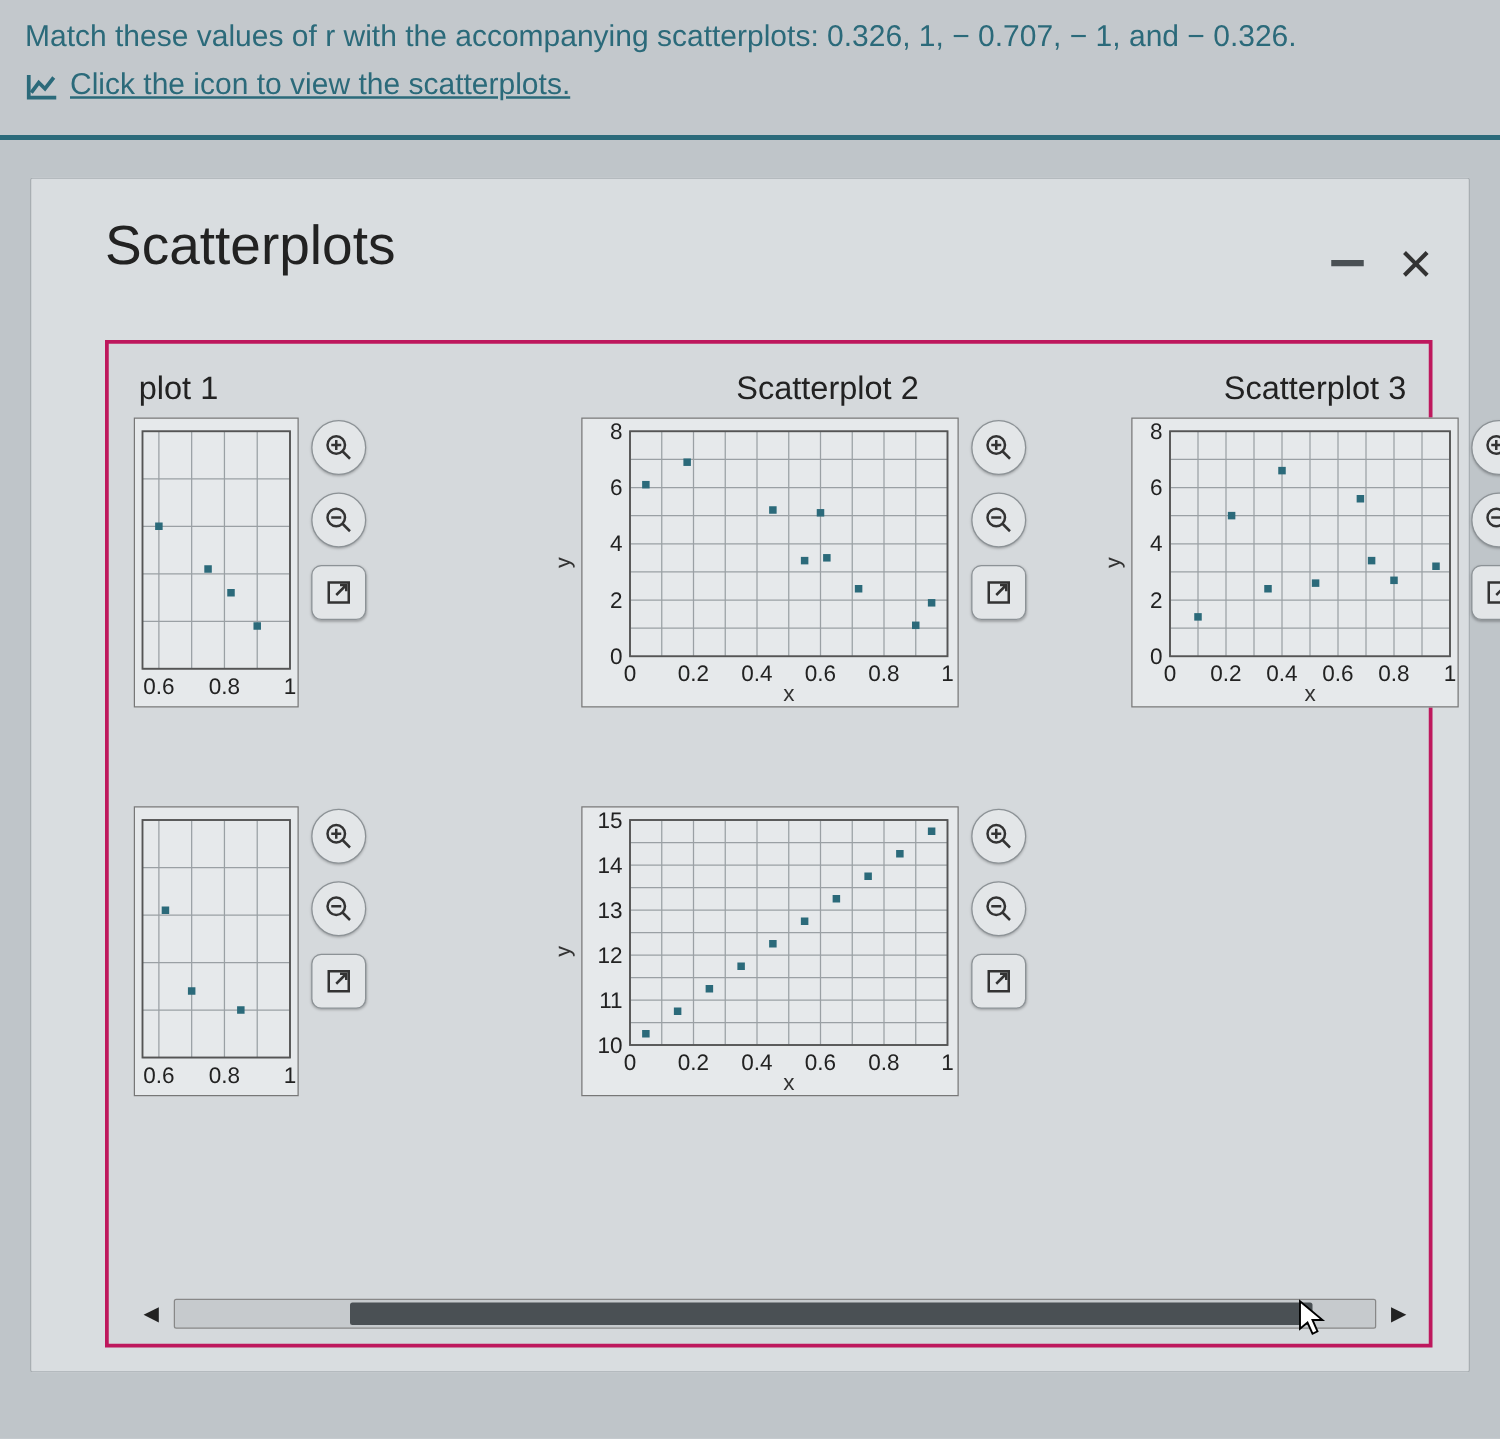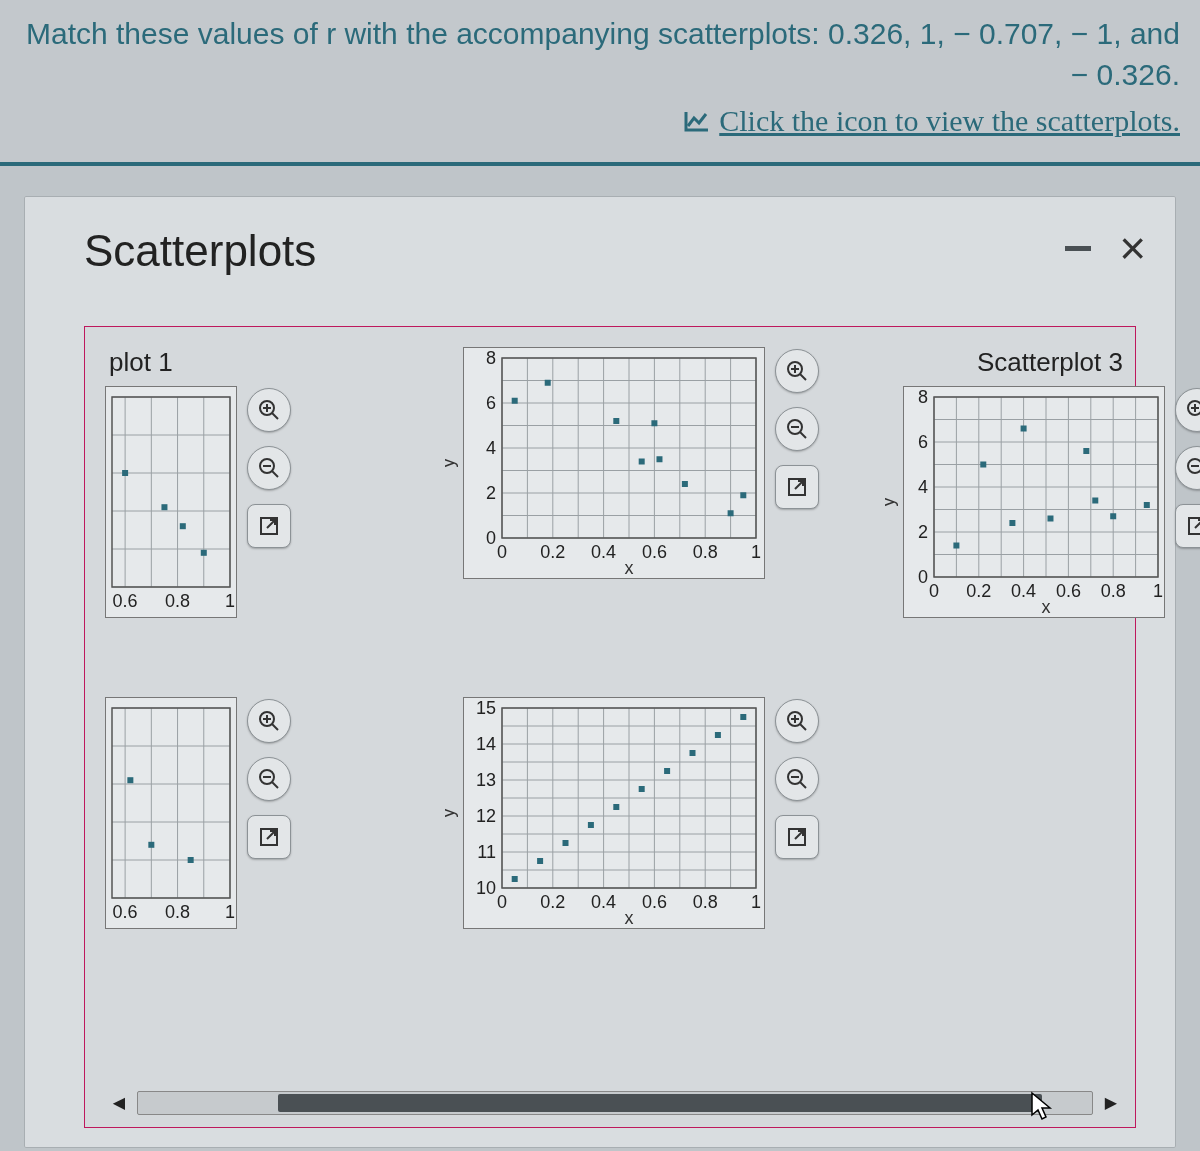--- a/index.html
+++ b/index.html
@@ -6,25 +6,24 @@
     margin: 0;
     font-family: Arial, sans-serif;
     background: #bfc5c9;
     width: 1200px;
     height: 1151px;
     overflow: hidden;
   }
   .question-bar {
     background: #c3c8cc;
     padding: 14px 20px 18px 20px;
-    font-size: 30px;
+    font-size: 24px;
     color: #2b6a7a;
     line-height: 1.35;
     border-bottom: 4px solid #2b6a7a;
-    text-align: right;
   }
   .icon-link {
     display: inline-flex;
     align-items: center;
     gap: 8px;
     color: #2b6a7a;
     text-decoration: underline;
   }
   .icon-link svg { flex: none; }
   .modal-area {
@@ -35,39 +34,39 @@
     margin: 0 24px;
     background: #d9dde0;
     border-radius: 2px;
     box-shadow: inset 0 0 0 1px #a8aeb2;
     padding: 0 0 20px 0;
     position: relative;
   }
   .modal-titlebar {
     display: flex;
     justify-content: space-between;
-    align-items: center;
+    align-items: flex-end;
     padding: 30px 30px 10px 60px;
   }
   .modal-title {
     font-size: 44px;
     color: #222;
   }
   .win-controls {
     display: flex;
     gap: 28px;
     align-items: center;
     margin-top: -4px;
   }
   .win-min { width: 26px; height: 5px; background:#4a5054; }
   .win-close { font-size: 46px; color:#333; line-height: 0.5; font-weight: 300; }
   .plots-panel {
-    margin: 40px 40px 0 60px;
+    margin: 40px 30px 0 60px;
     background: #d5d9dc;
-    border: 1px solid #be185d;
+    border: 3px solid #be185d;
     padding: 20px 10px 10px 20px;
     position: relative;
     height: 770px;
   }
   .plots-grid {
     display: grid;
     grid-template-columns: 330px 430px 330px;
     grid-template-rows: 350px 350px;
     column-gap: 10px;
   }
@@ -120,21 +119,21 @@
   .cursor {
     position:absolute;
     pointer-events:none;
   }
 </style>
 </head>
 <body>
 
 <div class="question-bar">
   <div>Match these values of r with the accompanying scatterplots: 0.326, 1, − 0.707, − 1, and − 0.326.</div>
-  <div style="margin-top:6px;font-family:Liberation Serif, serif;">
+  <div style="margin-top:6px;">
     <span class="icon-link">
       <svg width="28" height="24" viewBox="0 0 28 24">
         <rect x="0" y="0" width="28" height="24" fill="none"></rect>
         <path d="M3 3 V21 H25" stroke="#2b6a7a" stroke-width="3" fill="none"></path>
         <polyline points="5,17 11,9 16,14 23,5" stroke="#2b6a7a" stroke-width="3" fill="none"></polyline>
       </svg>
       <span>Click the icon to view the scatterplots.</span>
     </span>
   </div>
 </div>
@@ -196,20 +195,21 @@
                   <svg width="20" height="20">
                     <rect x="2" y="2" width="16" height="16" fill="none" stroke="#333" stroke-width="2"></rect>
                     <path d="M8 12 L16 4 M11 4 H16 V9" stroke="#333" stroke-width="2" fill="none"></path>
                   </svg>
                 </div>
             </div>
           </div>
         </div>
 
         <div class="plot-cell">
+          <div class="plot-title">Scatterplot 2</div>
           <div class="chart-wrap">
             <div style="display:flex; align-items:center;">
               <svg width="18" height="230">
                   <text class="axis-label" x="9" y="115" text-anchor="middle" transform="rotate(-90 9 115)">y</text>
                 </svg>
               <svg class="chart-svg" width="300" height="230" id="svg-plot2">
                   <line x1="38" y1="10" x2="38" y2="190" class="grid-line"></line>
                   <line x1="63.400000000000006" y1="10" x2="63.400000000000006" y2="190" class="grid-line"></line>
                   <line x1="88.80000000000001" y1="10" x2="88.80000000000001" y2="190" class="grid-line"></line>
                   <line x1="114.20000000000002" y1="10" x2="114.20000000000002" y2="190" class="grid-line"></line>

